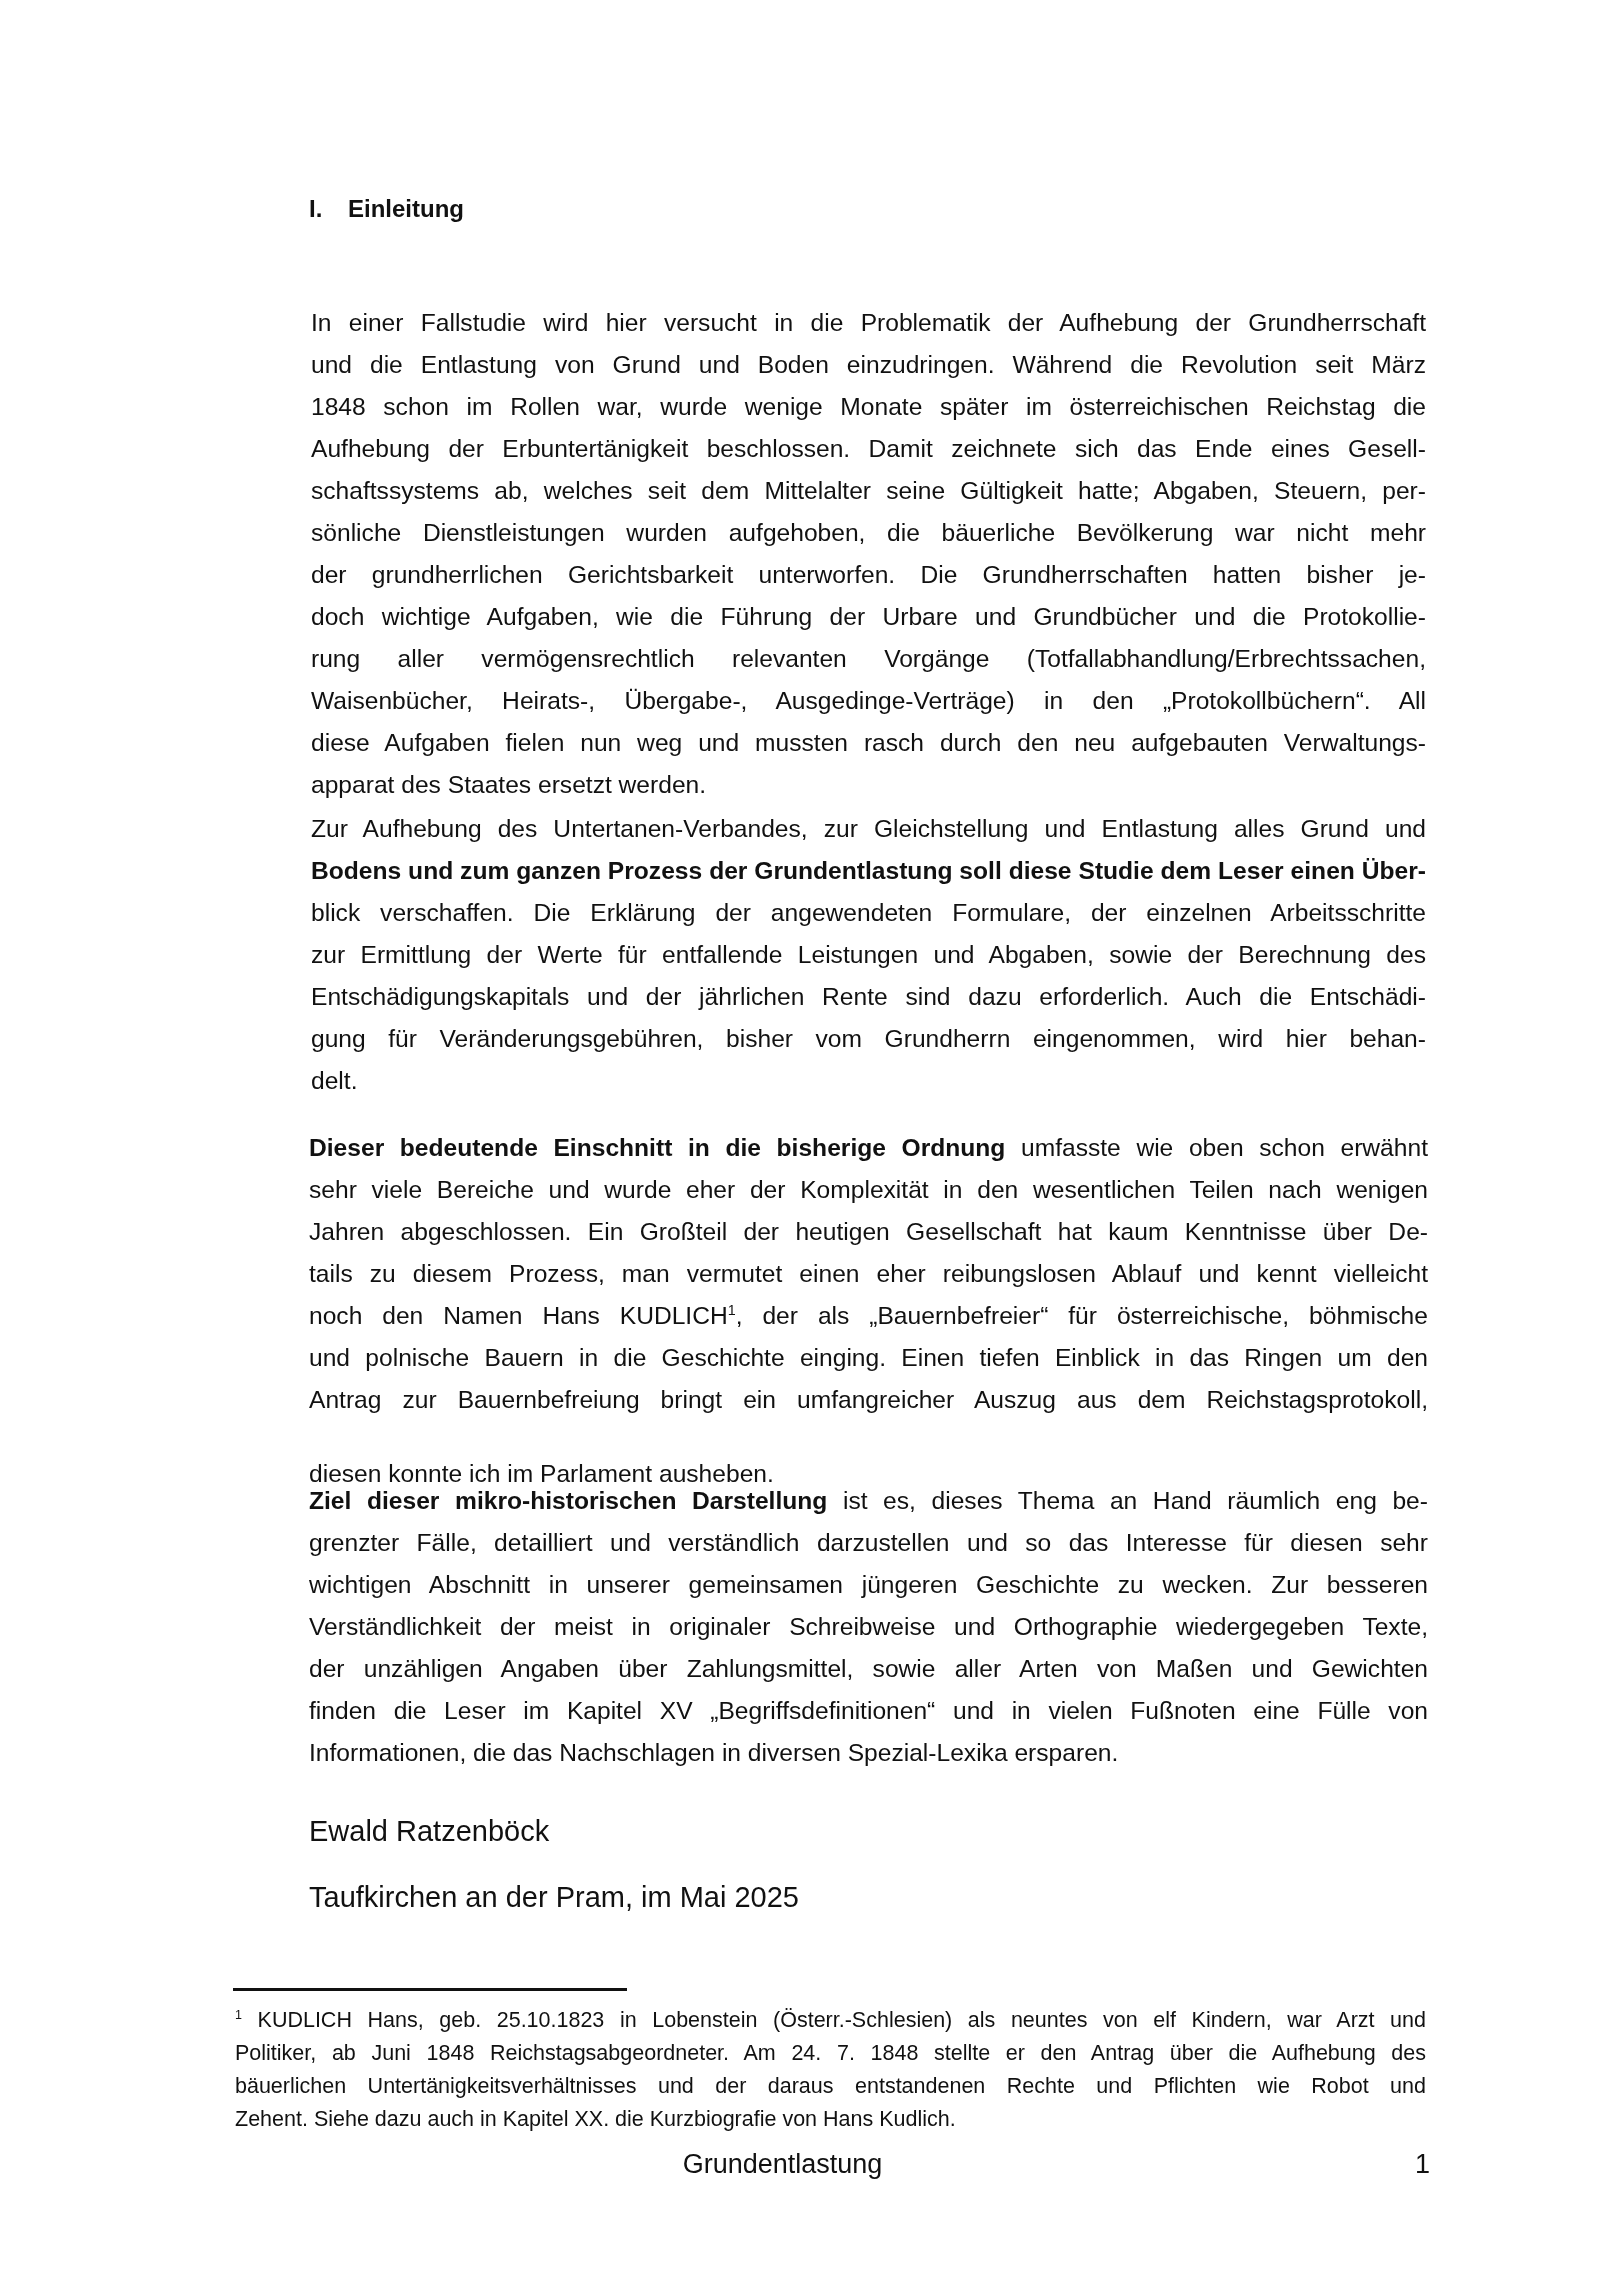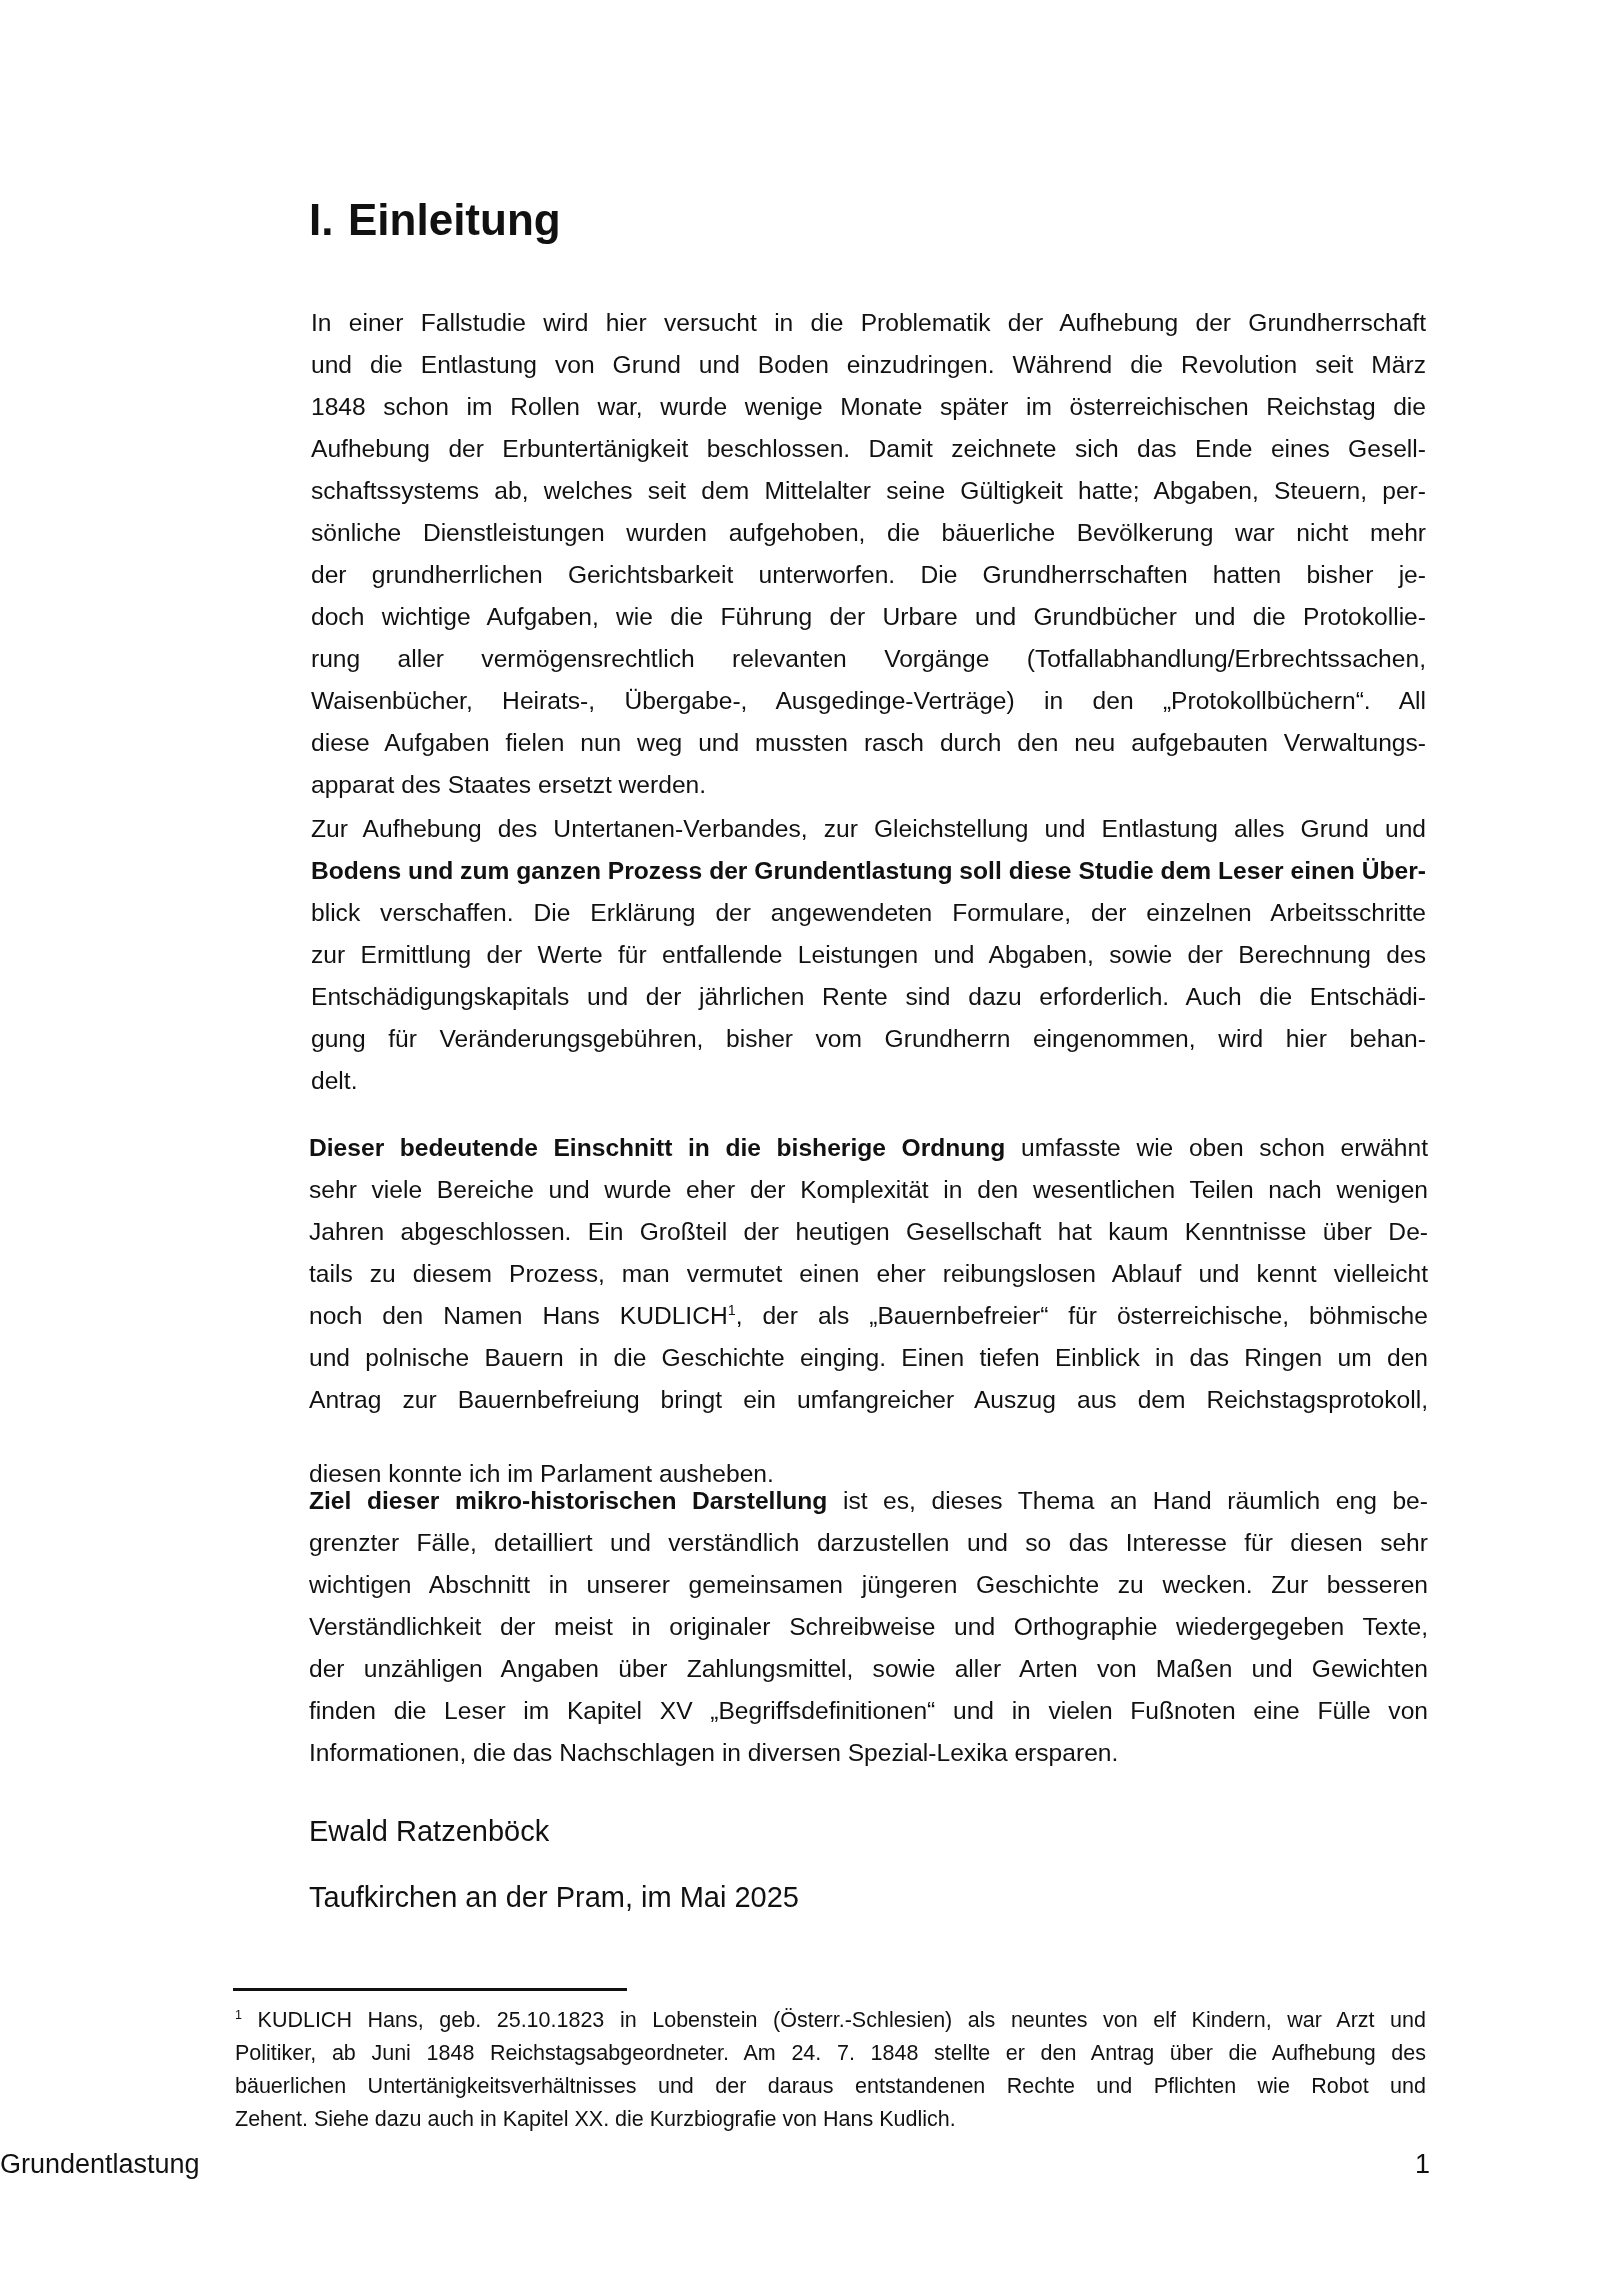--- a/index.html
+++ b/index.html
@@ -1,35 +1,35 @@
 <!DOCTYPE html>
 <html style="font-size:14.3px"><head>
 <meta charset="utf-8">
 <style>
   html, body { margin: 0; padding: 0; background: #ffffff; }
   body { width: 1622px; height: 2293px; position: relative; overflow: hidden;
          font-family: "Liberation Sans", "DejaVu Sans", sans-serif; color: #111111; }
   .page { position: absolute; left: 0; top: 0; width: 1622px; height: 2293px; background: #fff; }
-  .heading { position: absolute; left: 309px; top: 195px; font-size: 44px; font-weight: bold;
+  .heading { position: absolute; left: 309px; top: 195px; font-size: 24px; font-weight: bold;
              font-family: "Liberation Sans", sans-serif; letter-spacing: 0px; margin: 0; }
   .heading .num { display: inline-block; width: 39px; }
   .body { position: absolute; left: 309px; width: 1119px; font-size: 24.6px; }
   .line { display: block; height: 42px; line-height: 42px; white-space: nowrap;
           text-align: justify; text-align-last: justify; overflow: visible; }
   .line.last { text-align-last: left; }
   .para { margin: 2px; }
   b { font-weight: bold; }
   sup { font-size: 14.3px; line-height: 0; vertical-align: super; }
   .sign { position: absolute; left: 309px; font-size: 29px; line-height: 36px; }
   .fn-rule { position: absolute; left: 233px; top: 1988px; width: 394px; height: 2.7px; background: #111; }
   .footnote { position: absolute; left: 235px; top: 2004px; width: 1191px; font-size: 21.5px; }
   .footnote .line { height: 33px; line-height: 33px; }
   .footnote sup { font-size: 12.5px; }
   .footer { position: absolute; top: 2149px; left: 0; width: 1622px; height: 39px; font-size: 27px; }
-  .footer .title { position: absolute; left: 0; width: 1565px; top: 0; }
+  .footer .title { position: absolute; left: 0; width: 1565px; text-align: center; top: 0; }
   .footer .pgnum { position: absolute; left: 1415px; top: 0; }
 </style>
 </head>
 <body>
 
 <div class="page">
 
   <h1 class="heading">
     <span class="num">I.</span><span>Einleitung</span>
   </h1>

